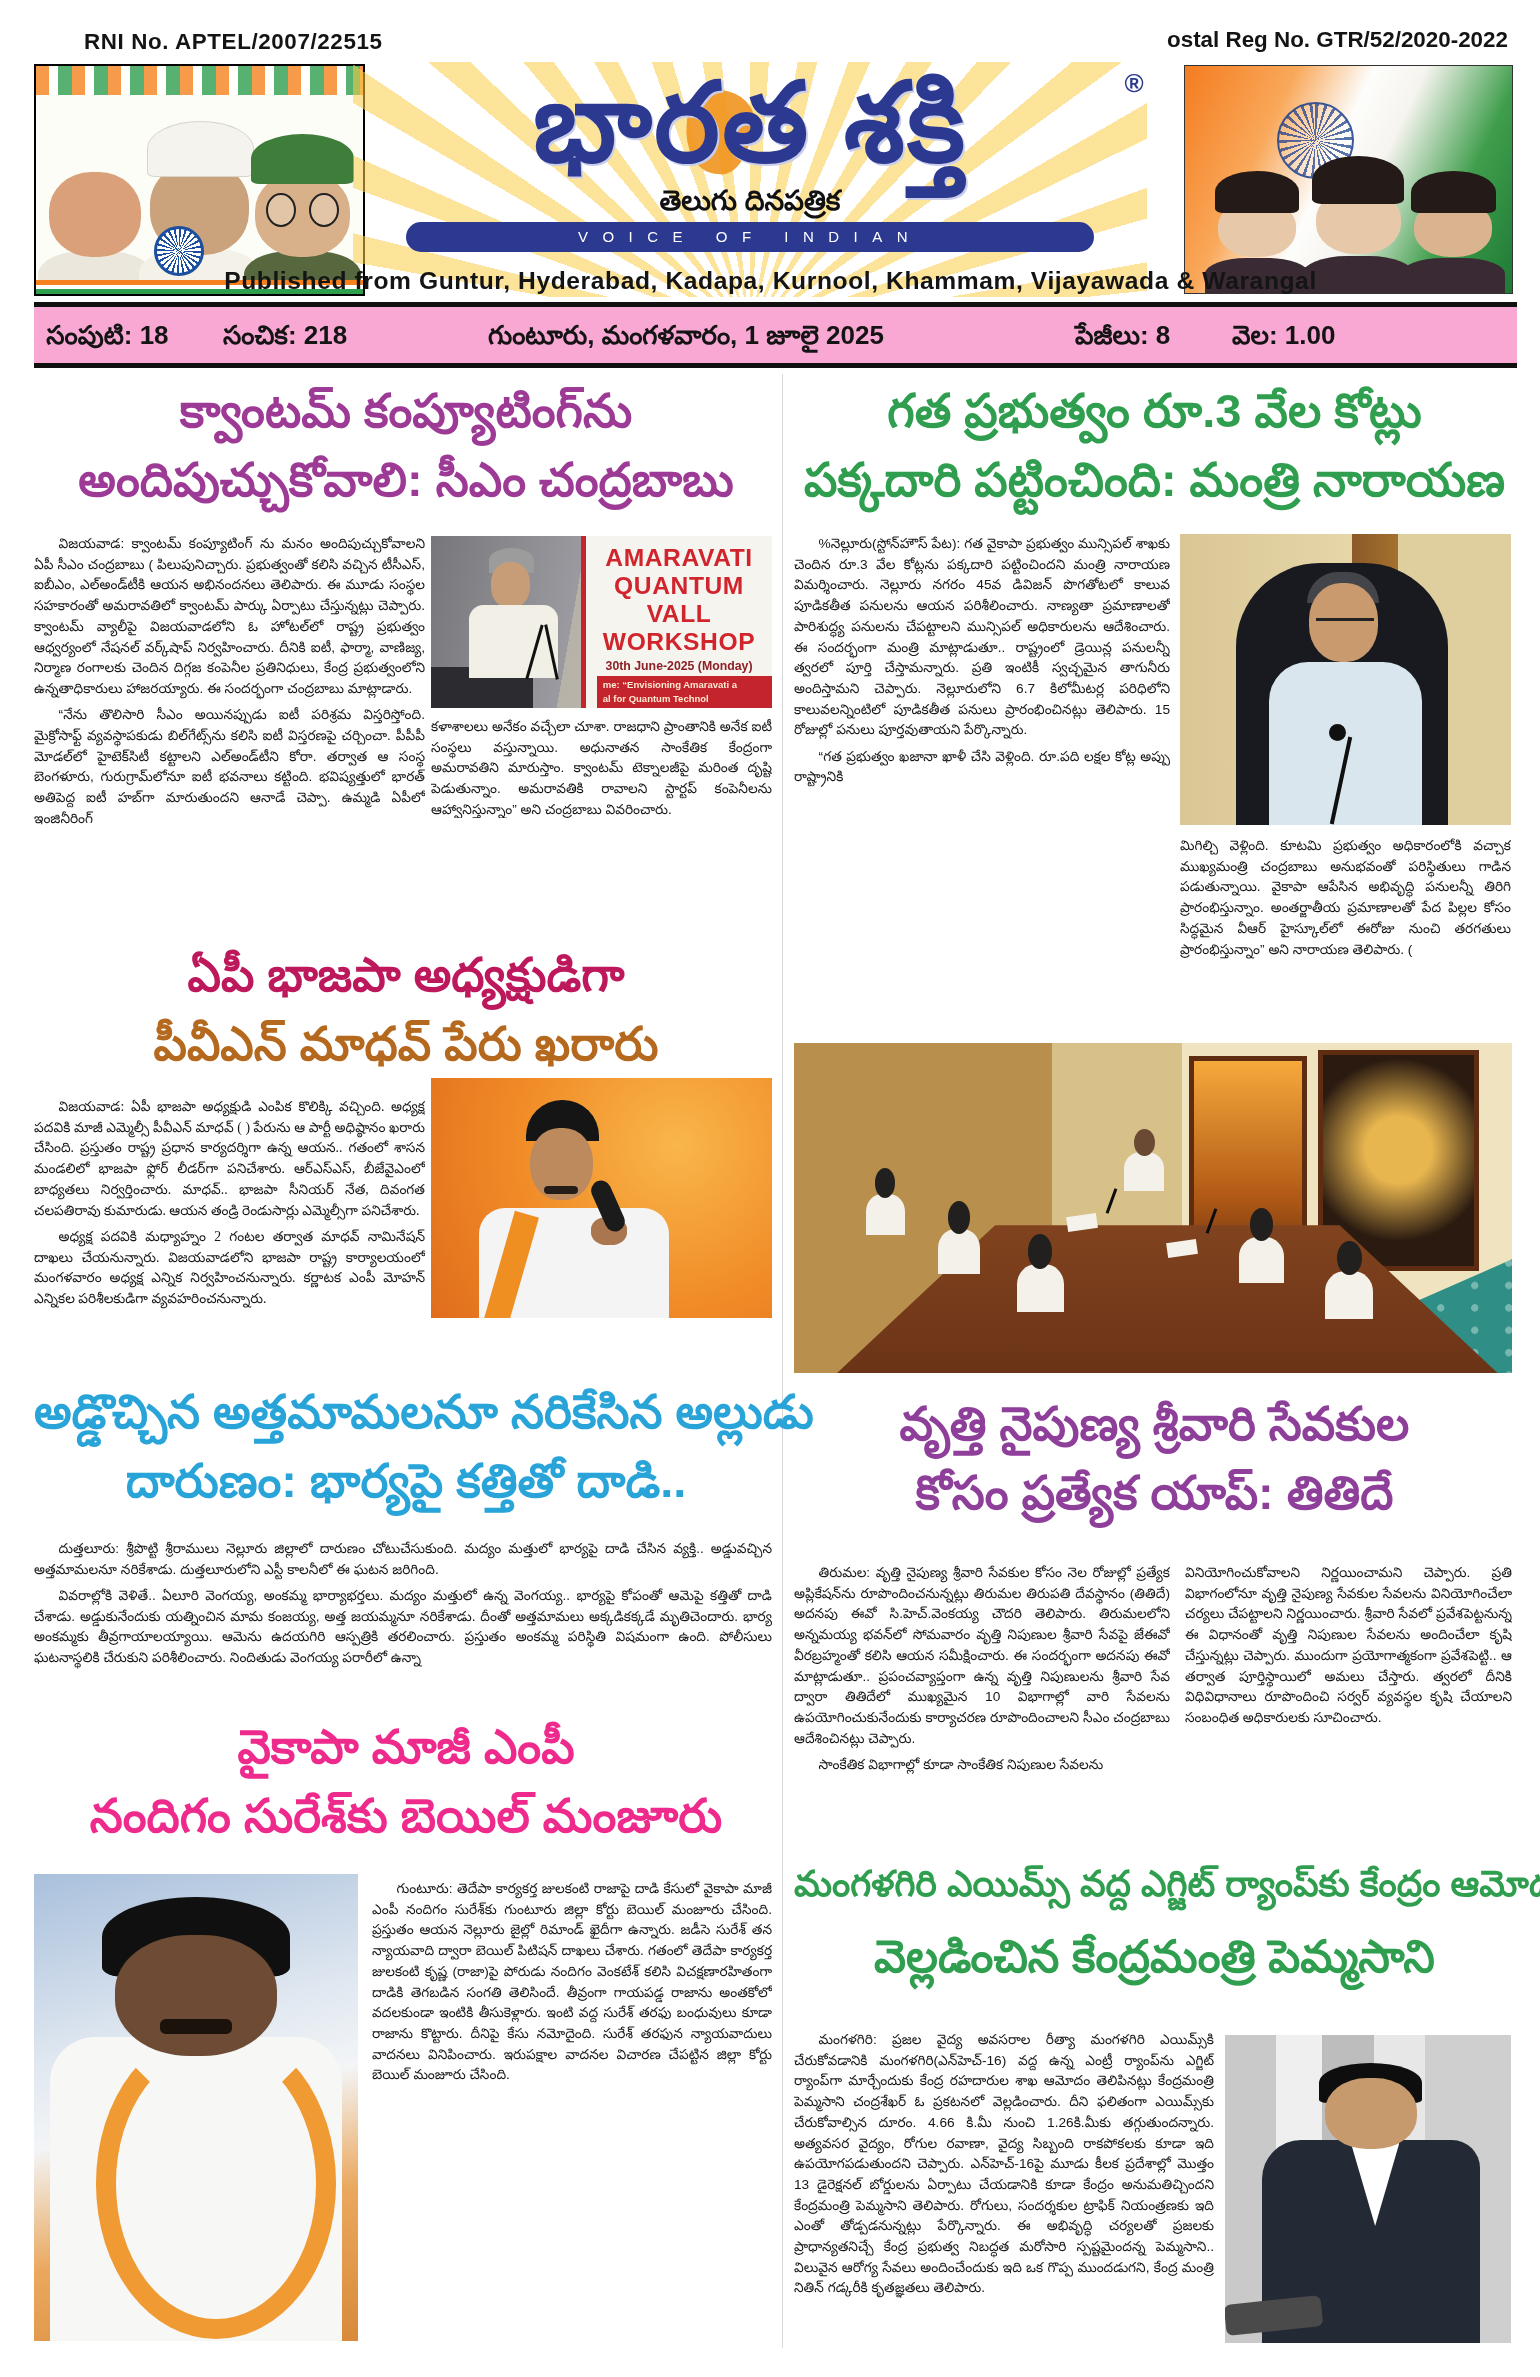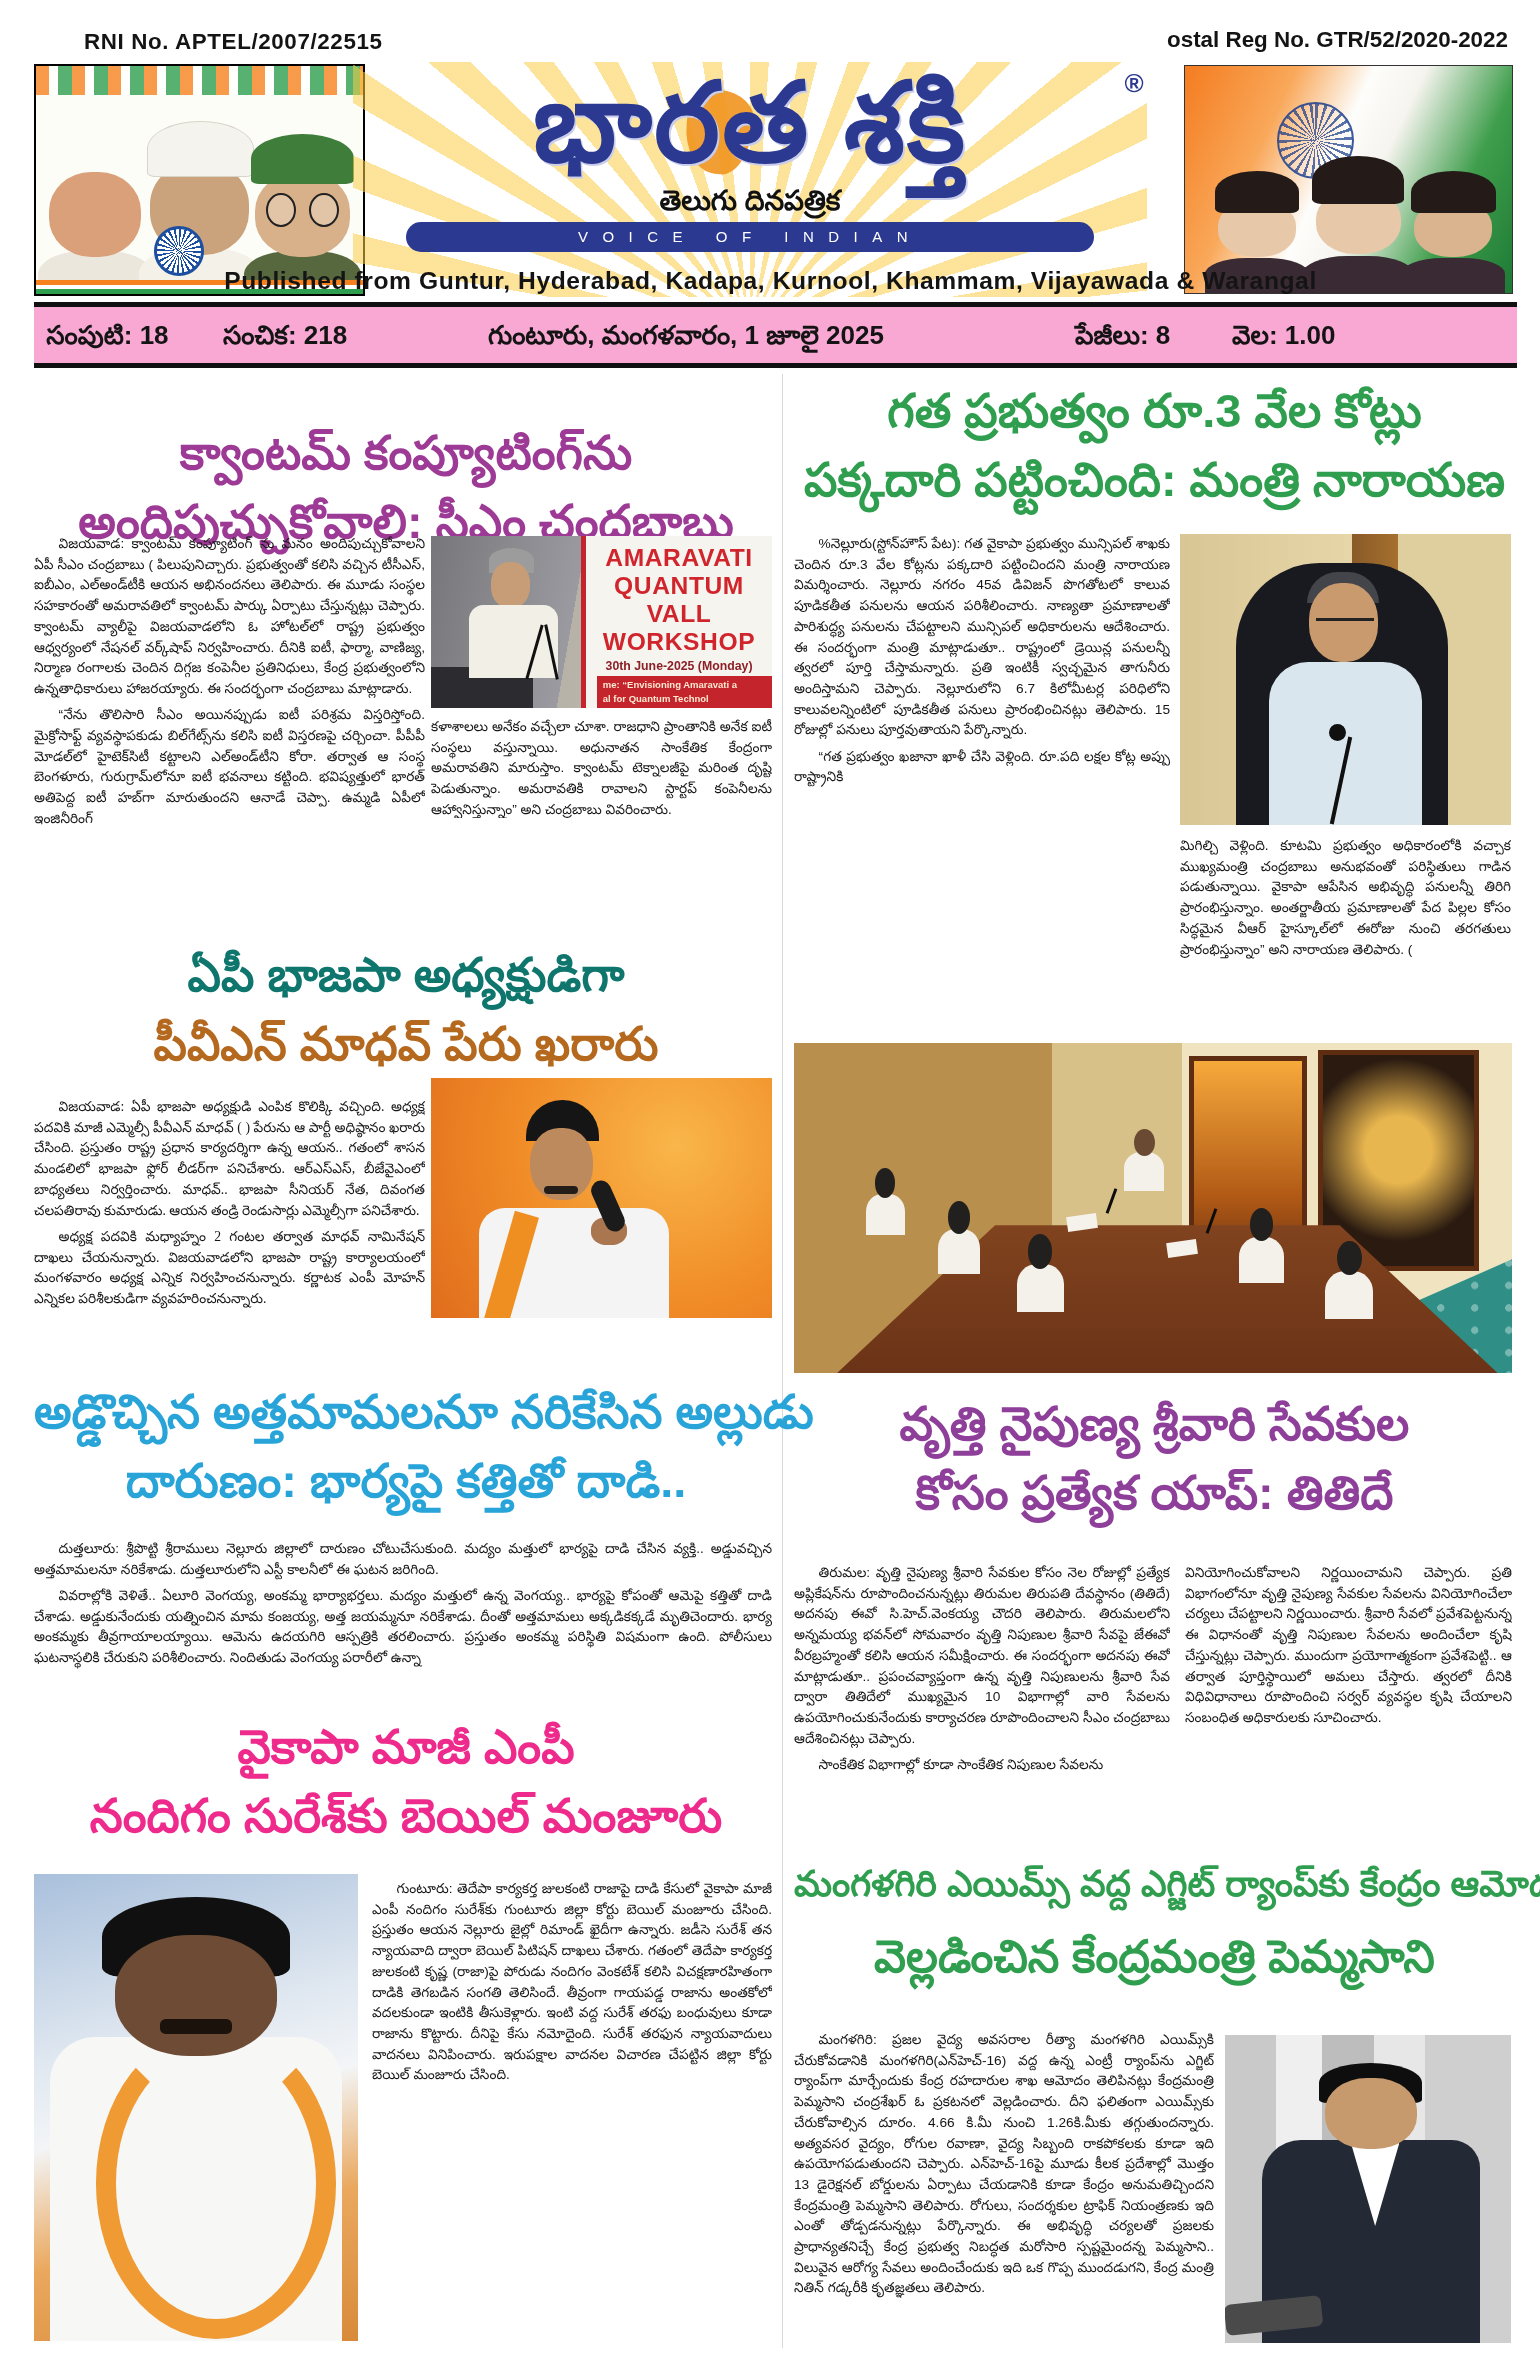--- a/index.html
+++ b/index.html
@@ -199,21 +199,21 @@
     <span id="d-vol">సంపుటి: 18</span>
     <span id="d-issue">సంచిక: 218</span>
     <span id="d-place">గుంటూరు, మంగళవారం, 1 జూలై  2025</span>
     <span id="d-pages">పేజీలు: 8</span>
     <span id="d-price">వెల: 1.00</span>
   </div>
 
   <div class="abs" id="coldivider"></div>
 
   <div class="abs hl" style="left:34px;top:376px;width:744px;">
-    <span class="l" style="color: rgb(156, 58, 150); margin-top: 42px;">క్వాంటమ్ కంప్యూటింగ్‌ను</span>
+    <span class="l" style="color: rgb(156, 58, 150);">క్వాంటమ్ కంప్యూటింగ్‌ను</span>
     <span class="l" style="color: rgb(156, 58, 150);">అందిపుచ్చుకోవాలి: సీఎం చంద్రబాబు</span>
   </div>
 
   <div class="abs body" style="left:34px;top:534px;width:391px;height:386px;">
     <p class="para">విజయవాడ: క్వాంటమ్ కంప్యూటింగ్ ను మనం అందిపుచ్చుకోవాలని ఏపీ సీఎం చంద్రబాబు ( పిలుపునిచ్చారు. ప్రభుత్వంతో కలిసి వచ్చిన టీసీఎస్, ఐబీఎం, ఎల్‌అండ్‌టీకి ఆయన అభినందనలు తెలిపారు. ఈ మూడు సంస్థల సహకారంతో అమరావతిలో క్వాంటమ్ పార్కు ఏర్పాటు చేస్తున్నట్లు చెప్పారు. క్వాంటమ్ వ్యాలీపై విజయవాడలోని ఓ హోటల్‌లో రాష్ట్ర ప్రభుత్వం ఆధ్వర్యంలో నేషనల్ వర్క్‌షాప్ నిర్వహించారు. దీనికి ఐటీ, ఫార్మా, వాణిజ్య, నిర్మాణ రంగాలకు చెందిన దిగ్గజ కంపెనీల ప్రతినిధులు, కేంద్ర ప్రభుత్వంలోని ఉన్నతాధికారులు హాజరయ్యారు. ఈ సందర్భంగా చంద్రబాబు మాట్లాడారు.</p>
     <p class="para">“నేను తొలిసారి సీఎం అయినప్పుడు ఐటీ పరిశ్రమ విస్తరిస్తోంది. మైక్రోసాఫ్ట్ వ్యవస్థాపకుడు బిల్‌గేట్స్‌ను కలిసి ఐటీ విస్తరణపై చర్చించా. పీపీపీ మోడల్‌లో హైటెక్‌సిటీ కట్టాలని ఎల్‌అండ్‌టీని కోరా. తర్వాత ఆ సంస్థ బెంగళూరు, గురుగ్రామ్‌లోనూ ఐటీ భవనాలు కట్టింది. భవిష్యత్తులో భారత్ అతిపెద్ద ఐటీ హబ్‌గా మారుతుందని ఆనాడే చెప్పా. ఉమ్మడి ఏపీలో ఇంజినీరింగ్</p>
   </div>
 
   <div class="abs photo" id="photo-quantum">
     <div class="pq-podium"></div>
@@ -232,21 +232,21 @@
         <div>al for Quantum Technol</div>
       </div>
     </div>
   </div>
 
   <div class="abs body" style="left:431px;top:717px;width:341px;height:101px;">
     <p>కళాశాలలు అనేకం వచ్చేలా చూశా. రాజధాని ప్రాంతానికి అనేక ఐటీ సంస్థలు వస్తున్నాయి. అధునాతన సాంకేతిక కేంద్రంగా అమరావతిని మారుస్తాం. క్వాంటమ్ టెక్నాలజీపై మరింత దృష్టి పెడుతున్నాం. అమరావతికి రావాలని స్టార్టప్ కంపెనీలను ఆహ్వానిస్తున్నాం” అని చంద్రబాబు వివరించారు.</p>
   </div>
 
   <div class="abs hl" style="left:34px;top:940px;width:744px;">
-    <span class="l" style="color: #0f766e;">ఏపీ భాజపా అధ్యక్షుడిగా</span>
+    <span class="l" style="color: #be185d;">ఏపీ భాజపా అధ్యక్షుడిగా</span>
     <span class="l" style="color: rgb(181, 105, 31);">పీవీఎన్ మాధవ్ పేరు ఖరారు</span>
   </div>
 
   <div class="abs body" style="left:34px;top:1097px;width:391px;height:296px;font-family:Liberation Serif, serif;">
     <p class="para">విజయవాడ: ఏపీ భాజపా అధ్యక్షుడి ఎంపిక కొలిక్కి వచ్చింది. అధ్యక్ష పదవికి మాజీ ఎమ్మెల్సీ పీవీఎన్ మాధవ్ ( ) పేరును ఆ పార్టీ అధిష్ఠానం ఖరారు చేసింది. ప్రస్తుతం రాష్ట్ర ప్రధాన కార్యదర్శిగా ఉన్న ఆయన.. గతంలో శాసన మండలిలో భాజపా ఫ్లోర్ లీడర్‌గా పనిచేశారు. ఆర్ఎస్ఎస్, బీజేవైఎంలో బాధ్యతలు నిర్వర్తించారు. మాధవ్.. భాజపా సీనియర్ నేత, దివంగత చలపతిరావు కుమారుడు. ఆయన తండ్రి రెండుసార్లు ఎమ్మెల్సీగా పనిచేశారు.</p>
     <p class="para">అధ్యక్ష పదవికి మధ్యాహ్నం 2 గంటల తర్వాత మాధవ్ నామినేషన్ దాఖలు చేయనున్నారు. విజయవాడలోని భాజపా రాష్ట్ర కార్యాలయంలో మంగళవారం అధ్యక్ష ఎన్నిక నిర్వహించనున్నారు. కర్ణాటక ఎంపీ మోహన్ ఎన్నికల పరిశీలకుడిగా వ్యవహరించనున్నారు.</p>
   </div>
 
   <div class="abs photo" id="photo-madhav">
     <div class="pm-body"></div>

